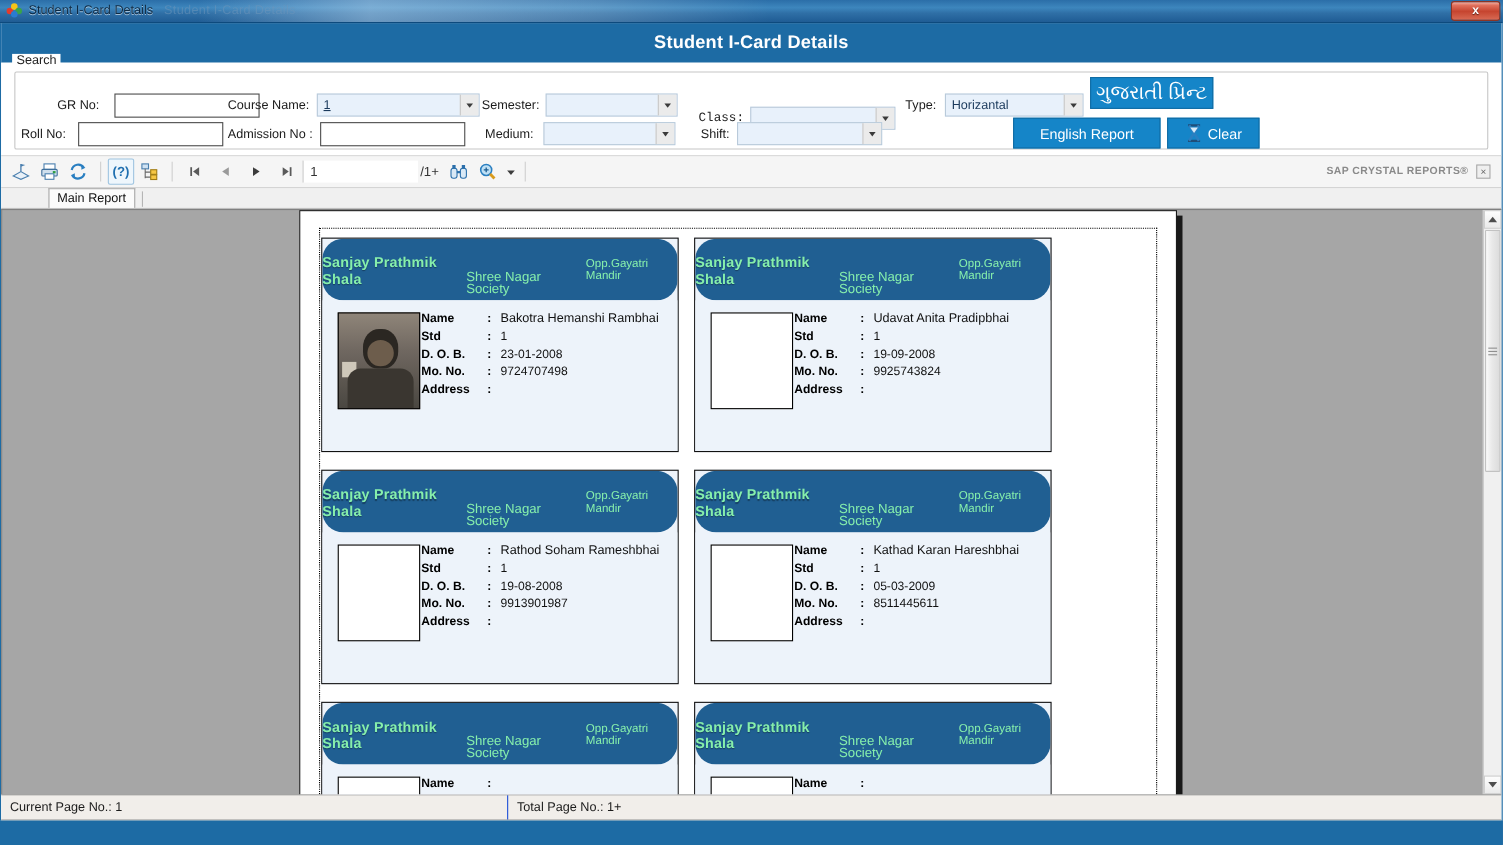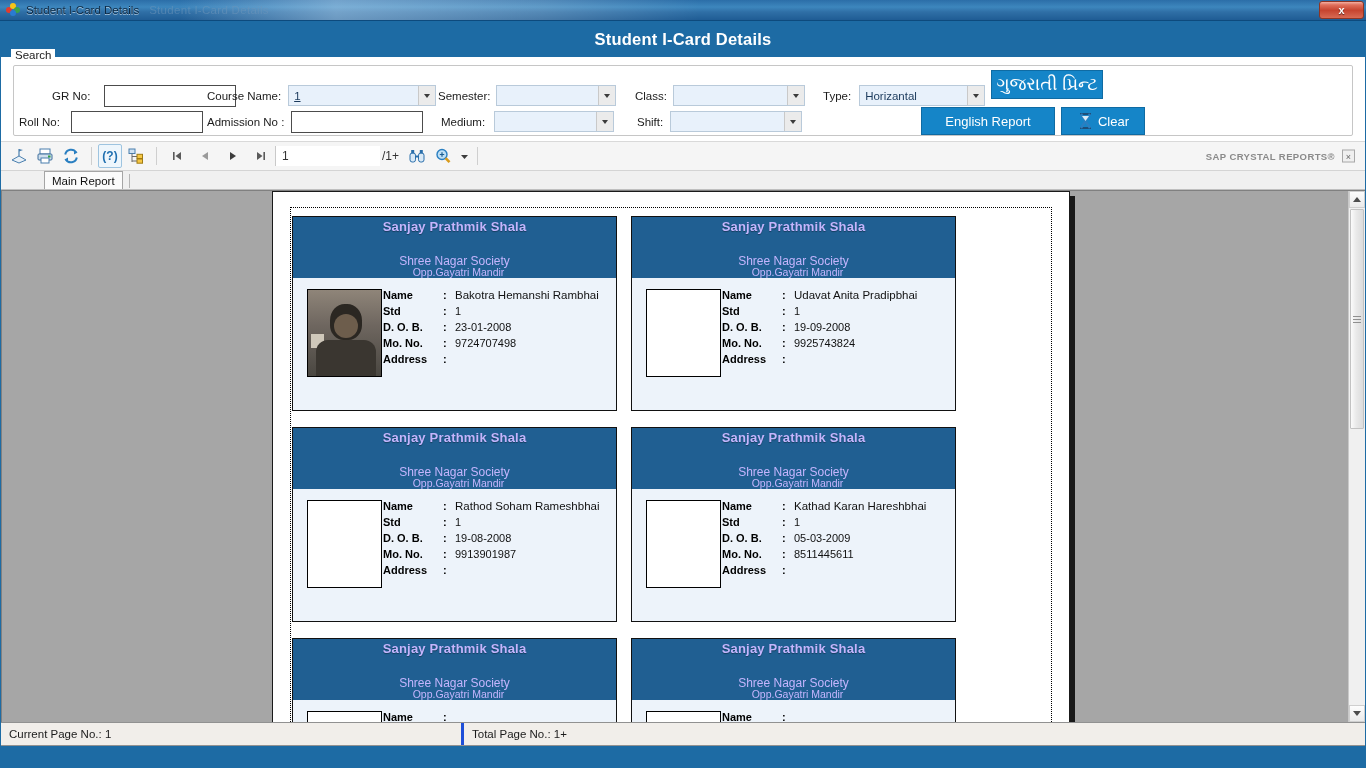--- a/index.html
+++ b/index.html
@@ -216,24 +216,25 @@
   .idcard {
     width: 325px; height: 195px;
     border: 1px solid #111;
     background: #edf3fa;
     display: flex; flex-direction: column;
     overflow: hidden;
   }
   .idcard-head {
     flex: 0 0 56px;
     background: #205f92;
-    color: #c4b5fd;
-    display: flex; flex-direction: column;
+    color: #86efac;
+    display: flex; flex-direction: row;
     align-items: center; justify-content: center;
     padding-top: 2px;
+    border-radius: 19px;
   }
   .school-name {
     font-size: 13px; font-weight: bold; letter-spacing: .2px;
     text-shadow: 0 1px 1px rgba(0,0,0,.35);
   }
   .school-addr1 { font-size: 12px; margin-top: 22px; line-height: 11px; }
   .school-addr2 { font-size: 10.5px; line-height: 11px; padding-left: 8px; }
   .idcard-body {
     flex: 1 1 auto; display: flex; padding: 11px 0 0 14px;
     background: #edf3fa;
@@ -308,21 +309,21 @@
   .statusbar {
     flex: 0 0 24px;
     background: #f1eeea;
     border-top: 1px solid #919191;
     border-bottom: 1px solid #919191;
     display: flex; align-items: center;
     font-size: 11.5px; color: #1b1b1b;
   }
   .st-cell { padding-left: 8px; display:flex; align-items:center; height:100%; }
   .st-cell.b1 { width: 460px; }
-  .st-cell.b2 { width: 446px; border-left: 3px solid #1d4ed8; }
+  .st-cell.b2 { width: 446px; border-left: 1px solid #1d4ed8; }
   .st-cell.b3 { flex: 1 1 auto; border-left: 1px solid #b9b9b9; }
   .bottom-strip { flex: 0 0 22px; background: #1d6ba4; }
 </style>
 </head>
 <body>
 
 <div class="win">
 
   <div class="titlebar">
     <div class="titlebar-glow"></div>
@@ -377,21 +378,21 @@
       </div>
 
       <div class="srow" style="left:440px; top:54px;">
         <span class="lbl">Medium:</span>
         <div class="combo" style="width:120px; margin-left:9px;">
           <span class="cval"></span>
           <span class="carrow"></span>
         </div>
       </div>
 
-      <div class="srow" style="left:634px; top:28px;">
+      <div class="srow" style="left:634px; top:40px;font-family:Liberation Mono, monospace;">
         <span class="lbl">Class:</span>
         <div class="combo" style="width:132px; margin-left:6px;">
           <span class="cval"></span>
           <span class="carrow"></span>
         </div>
       </div>
 
       <div class="srow" style="left:636px; top:54px;">
         <span class="lbl">Shift:</span>
         <div class="combo" style="width:132px; margin-left:7px;">

